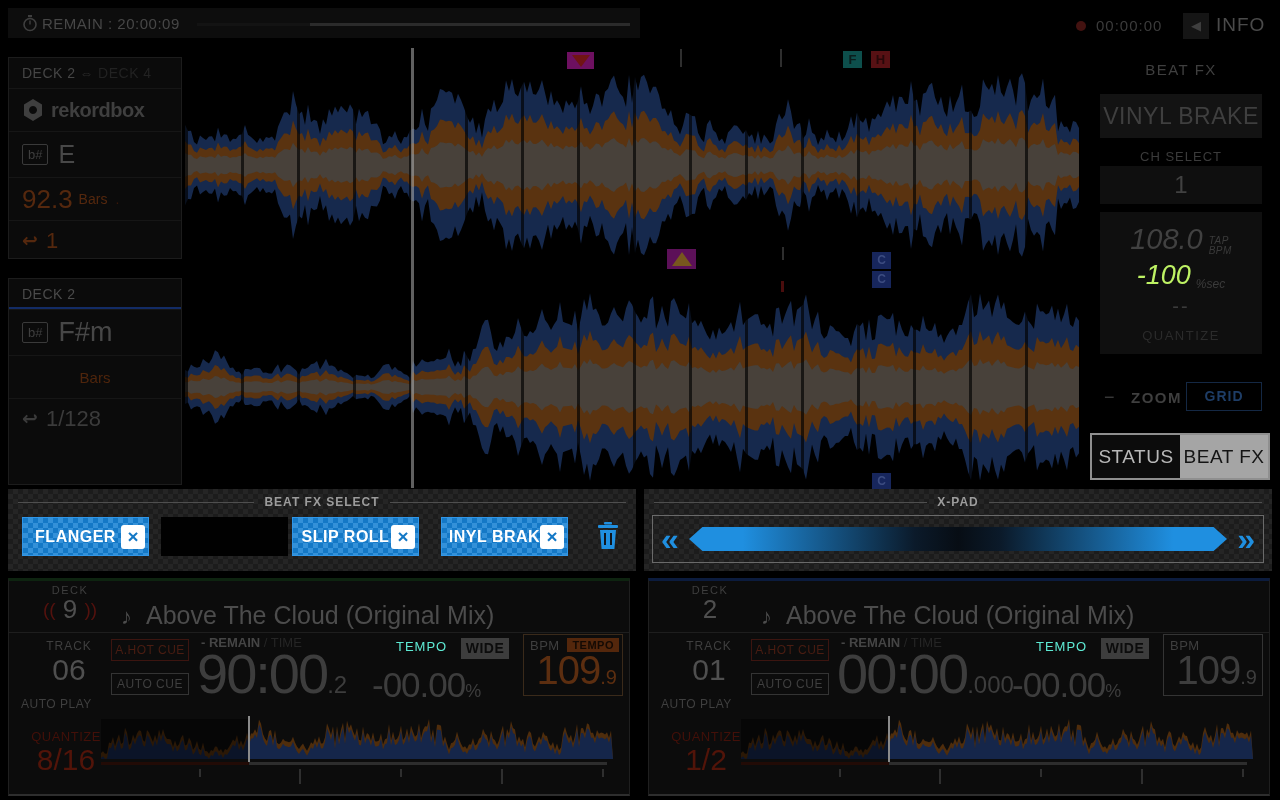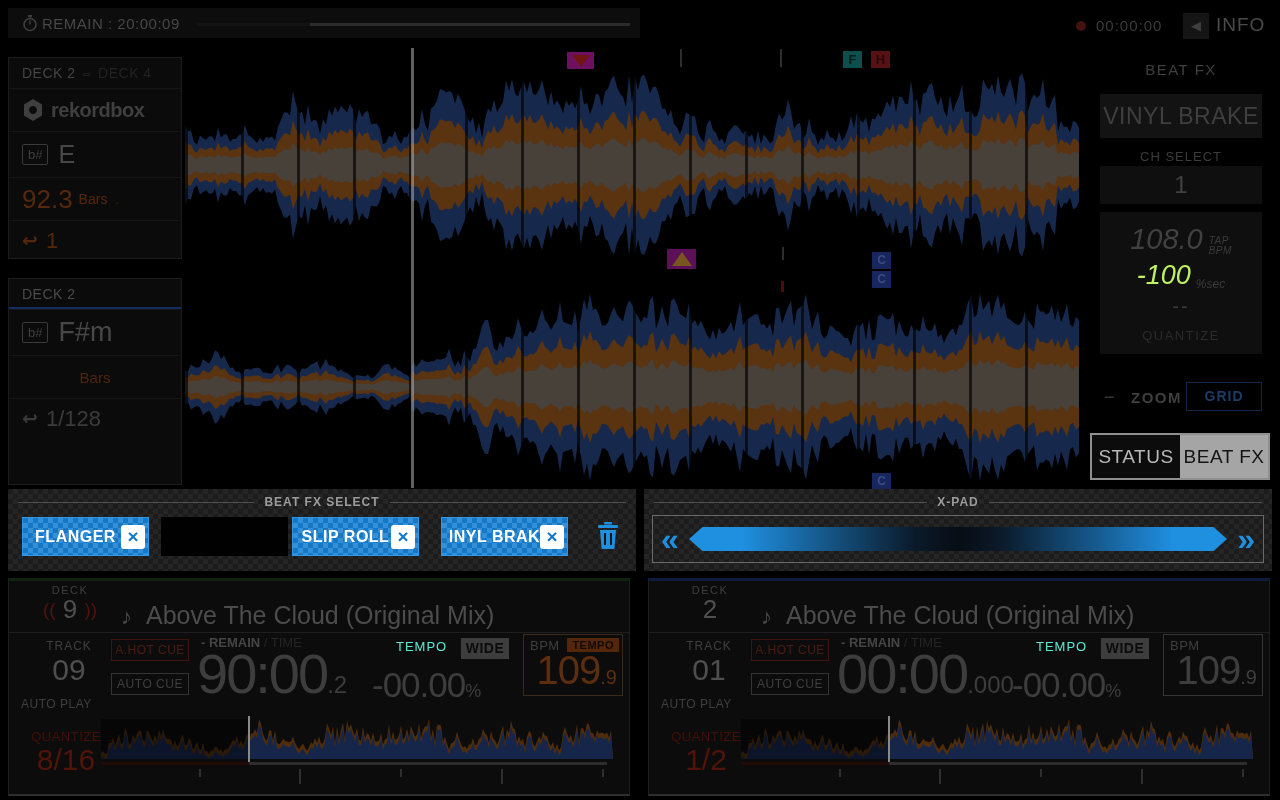--- a/index.html
+++ b/index.html
@@ -350,21 +350,21 @@
           <span>9</span>
           <span class="dk-paren">))</span>
         </div>
       </div>
       <div class="deck-title">
         <span class="note">♪</span><span>Above The Cloud (Original Mix)</span>
       </div>
     </div>
     <div class="deck-info">
       <div class="track-lbl">TRACK</div>
-      <div class="track-num">09</div>
+      <div class="track-num">06</div>
       <div class="auto-play">AUTO PLAY</div>
       <div class="hotcue-btn">A.HOT CUE</div>
       <div class="autocue-btn">AUTO CUE</div>
       <div class="time-lbls"><span class="rl">- REMAIN</span><span class="tl"> / TIME</span></div>
       <div class="time-val"><span class="big">90:00</span><span class="frac">.2</span></div>
       <div class="tempo-lbl">TEMPO</div>
       <div class="tempo-val"><span class="big">-00.00</span><span class="unit">%</span></div>
       <div class="wide-badge">WIDE</div>
       <div class="bpm-box">
         <span class="bpm-lbl">BPM</span>

